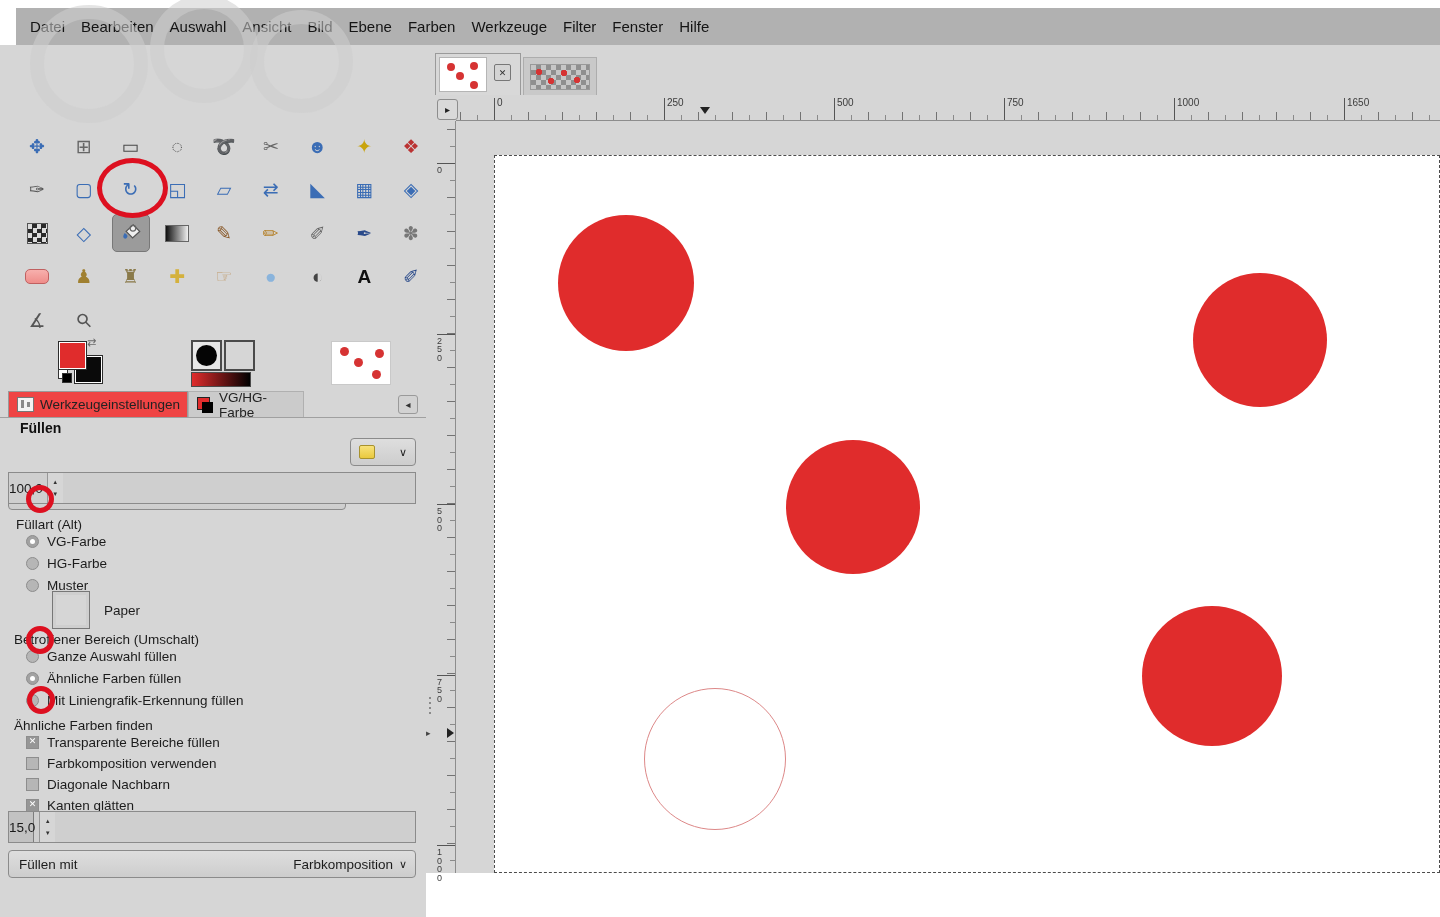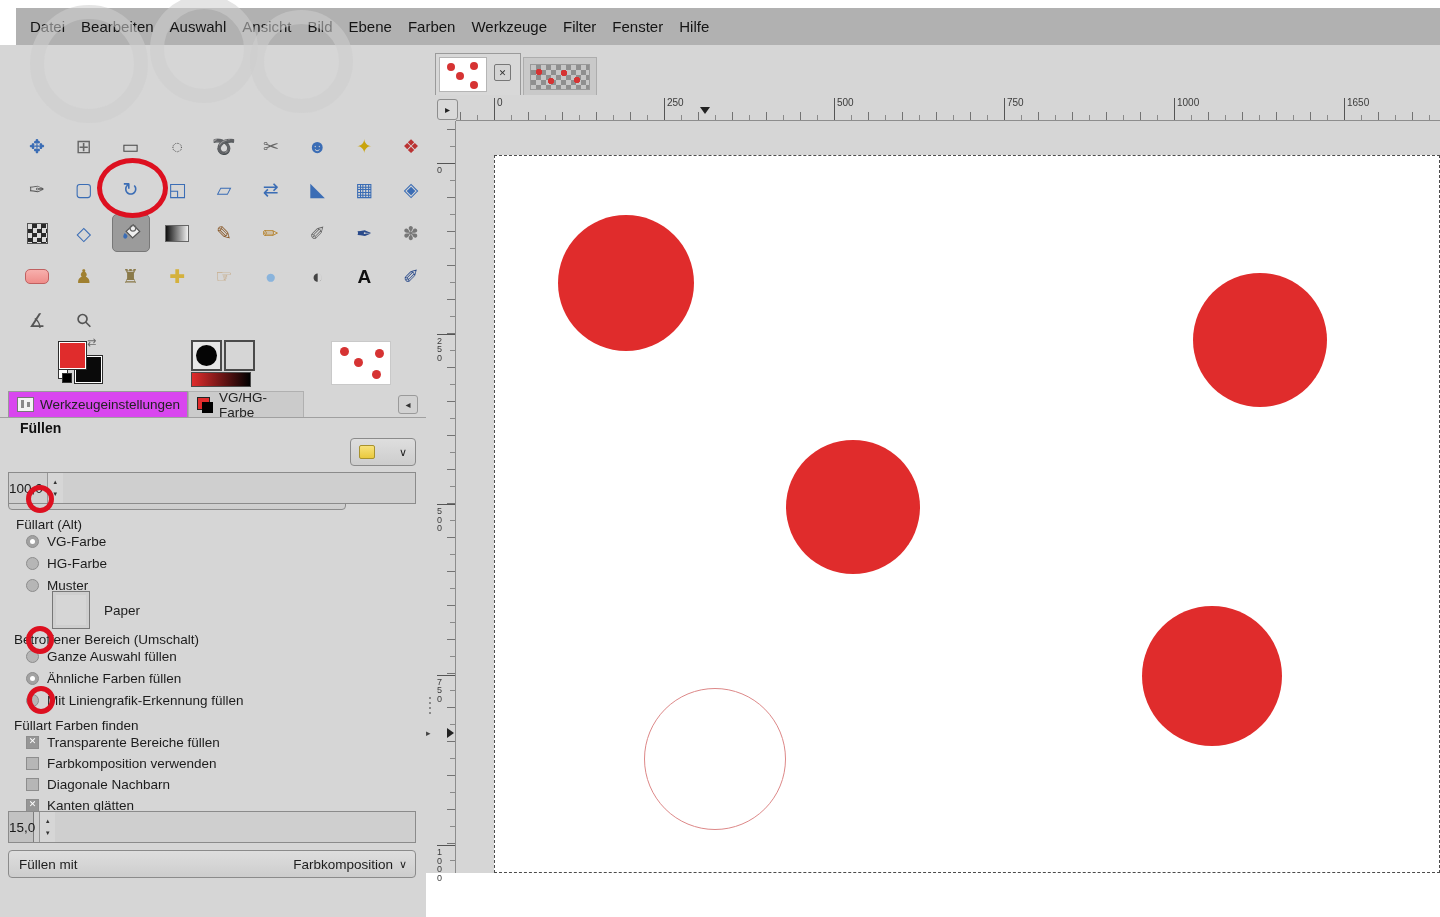--- a/index.html
+++ b/index.html
@@ -31,21 +31,21 @@
   .brush-preview{position:absolute;left:191px;top:295px;width:27px;height:27px;background:#e8e8e8;border:2px solid #4a4a4a;display:flex;align-items:center;justify-content:center;}
   .brush-preview .dot{width:21px;height:21px;border-radius:50%;background:#050505;}
   .pattern-preview{position:absolute;left:224px;top:295px;width:27px;height:27px;border:2px solid #4a4a4a;
       background:#b9b9b9 repeating-linear-gradient(45deg,rgba(90,90,90,.45) 0 2px,rgba(210,210,210,.5) 2px 5px),repeating-linear-gradient(-45deg,rgba(120,120,120,.35) 0 3px,transparent 3px 6px);}
   .gradient-preview{position:absolute;left:191px;top:327px;width:58px;height:13px;border:1px solid #4a4a4a;background:linear-gradient(90deg,#e02c2c,#000);}
   .dock-thumb{position:absolute;left:331px;top:296px;width:58px;height:42px;background:#fff;border:1px solid #c9c9c9;}
   .dock-thumb i,.tab-thumb i{position:absolute;border-radius:50%;background:#d63333;}
   
   .dock-tabs{position:absolute;left:0;top:344px;width:426px;height:28px;border-bottom:1px solid #a0a0a0;}
   .dtab{position:absolute;top:2px;height:26px;display:flex;align-items:center;gap:6px;padding:0 8px;box-sizing:border-box;font-size:13.5px;color:#222;}
-  .dtab.active{left:8px;width:180px;background:#d946ef;border:1px solid #9a9a9a;border-bottom:none;}
+  .dtab.active{left:8px;width:180px;background:#ef4444;border:1px solid #9a9a9a;border-bottom:none;}
   .dtab.inactive{left:188px;width:116px;background:#cbcbcb;border:1px solid #b0b0b0;border-bottom:none;}
   .icon-tooloptions{width:15px;height:13px;background:#f3f3f3;border:1px solid #777;position:relative;flex:0 0 auto;}
   .icon-tooloptions::before,.icon-tooloptions::after{content:"";position:absolute;top:2px;width:3px;height:8px;background:#8a8a8a;}
   .icon-tooloptions::before{left:3px;} .icon-tooloptions::after{right:3px;height:5px;top:4px;}
   .icon-fgbg{width:16px;height:16px;position:relative;flex:0 0 auto;}
   .icon-fgbg .r{position:absolute;left:0;top:0;width:11px;height:11px;background:#e02c2c;border:1px solid #222;}
   .icon-fgbg .k{position:absolute;right:0;bottom:0;width:11px;height:11px;background:#000;}
   .dock-collapse{position:absolute;right:8px;top:6px;width:18px;height:17px;background:#d2d2d2;border:1px solid #9a9a9a;border-radius:3px;
                  font-size:10px;display:flex;align-items:center;justify-content:center;color:#333;}
   
@@ -352,21 +352,21 @@
           <div class="opt-row">
             <span class="radio sel"></span>
             <span class="opt-label">Ähnliche Farben füllen</span>
           </div>
           <div class="opt-row">
             <span class="radio"></span>
             <span class="opt-label">Mit Liniengrafik-Erkennung füllen</span>
           </div>
         </div>
 
-      <div class="sec-label" style="left:14px;top:301px;">Füllart Farben finden</div>
+      <div class="sec-label" style="left:14px;top:301px;">Ähnliche Farben finden</div>
       <div class="opt-rows" style="top:318px;gap:6px;justify-content:flex-end;" id="finding-options">
           <div class="opt-row">
             <span class="checkbox chk"></span>
             <span class="opt-label">Transparente Bereiche füllen</span>
           </div>
           <div class="opt-row">
             <span class="checkbox"></span>
             <span class="opt-label">Farbkomposition verwenden</span>
           </div>
           <div class="opt-row">

